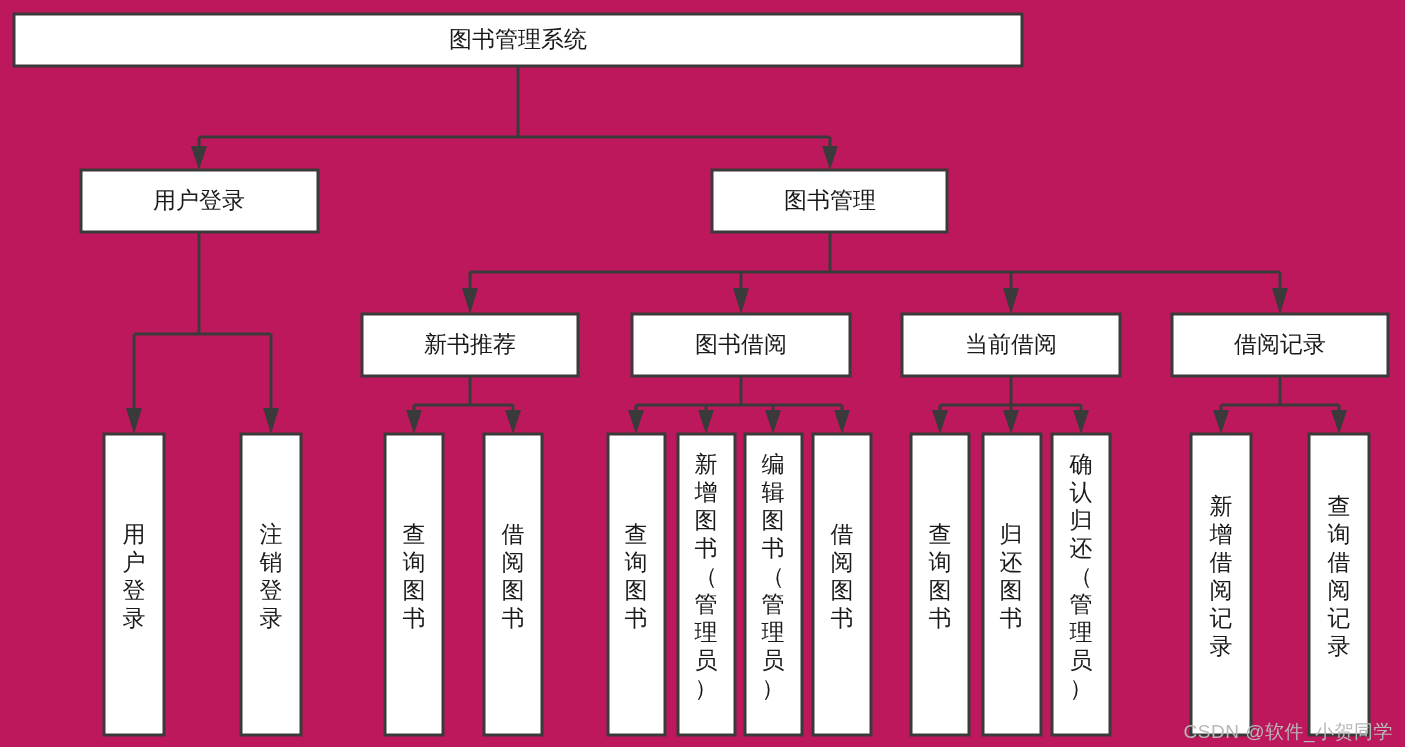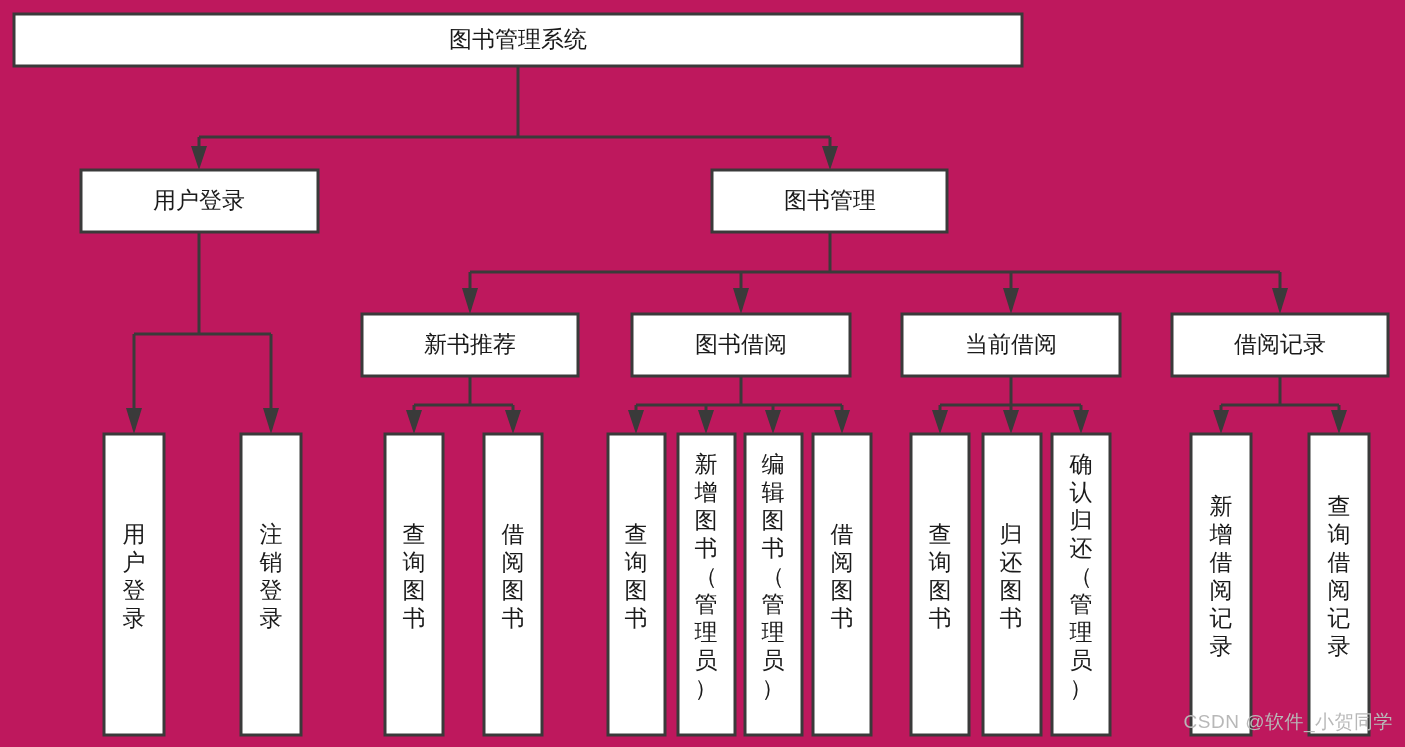--- a/index.html
+++ b/index.html
@@ -47,21 +47,21 @@
   }
   .node-label-v {
     font-family: "Liberation Sans", "DejaVu Sans", sans-serif;
     font-size: 23px;
     fill: #1a1a1a;
     text-anchor: middle;
   }
   .watermark {
     position: absolute;
     right: 12px;
-    bottom: 12px;
+    bottom: 2px;
     font-family: "Liberation Sans", "DejaVu Sans", sans-serif;
     font-size: 19px;
     color: #b8b8b8;
     letter-spacing: 0.5px;
     white-space: nowrap;
     pointer-events: none;
     margin-left: 40px;
   }
 </style>
 </head>

